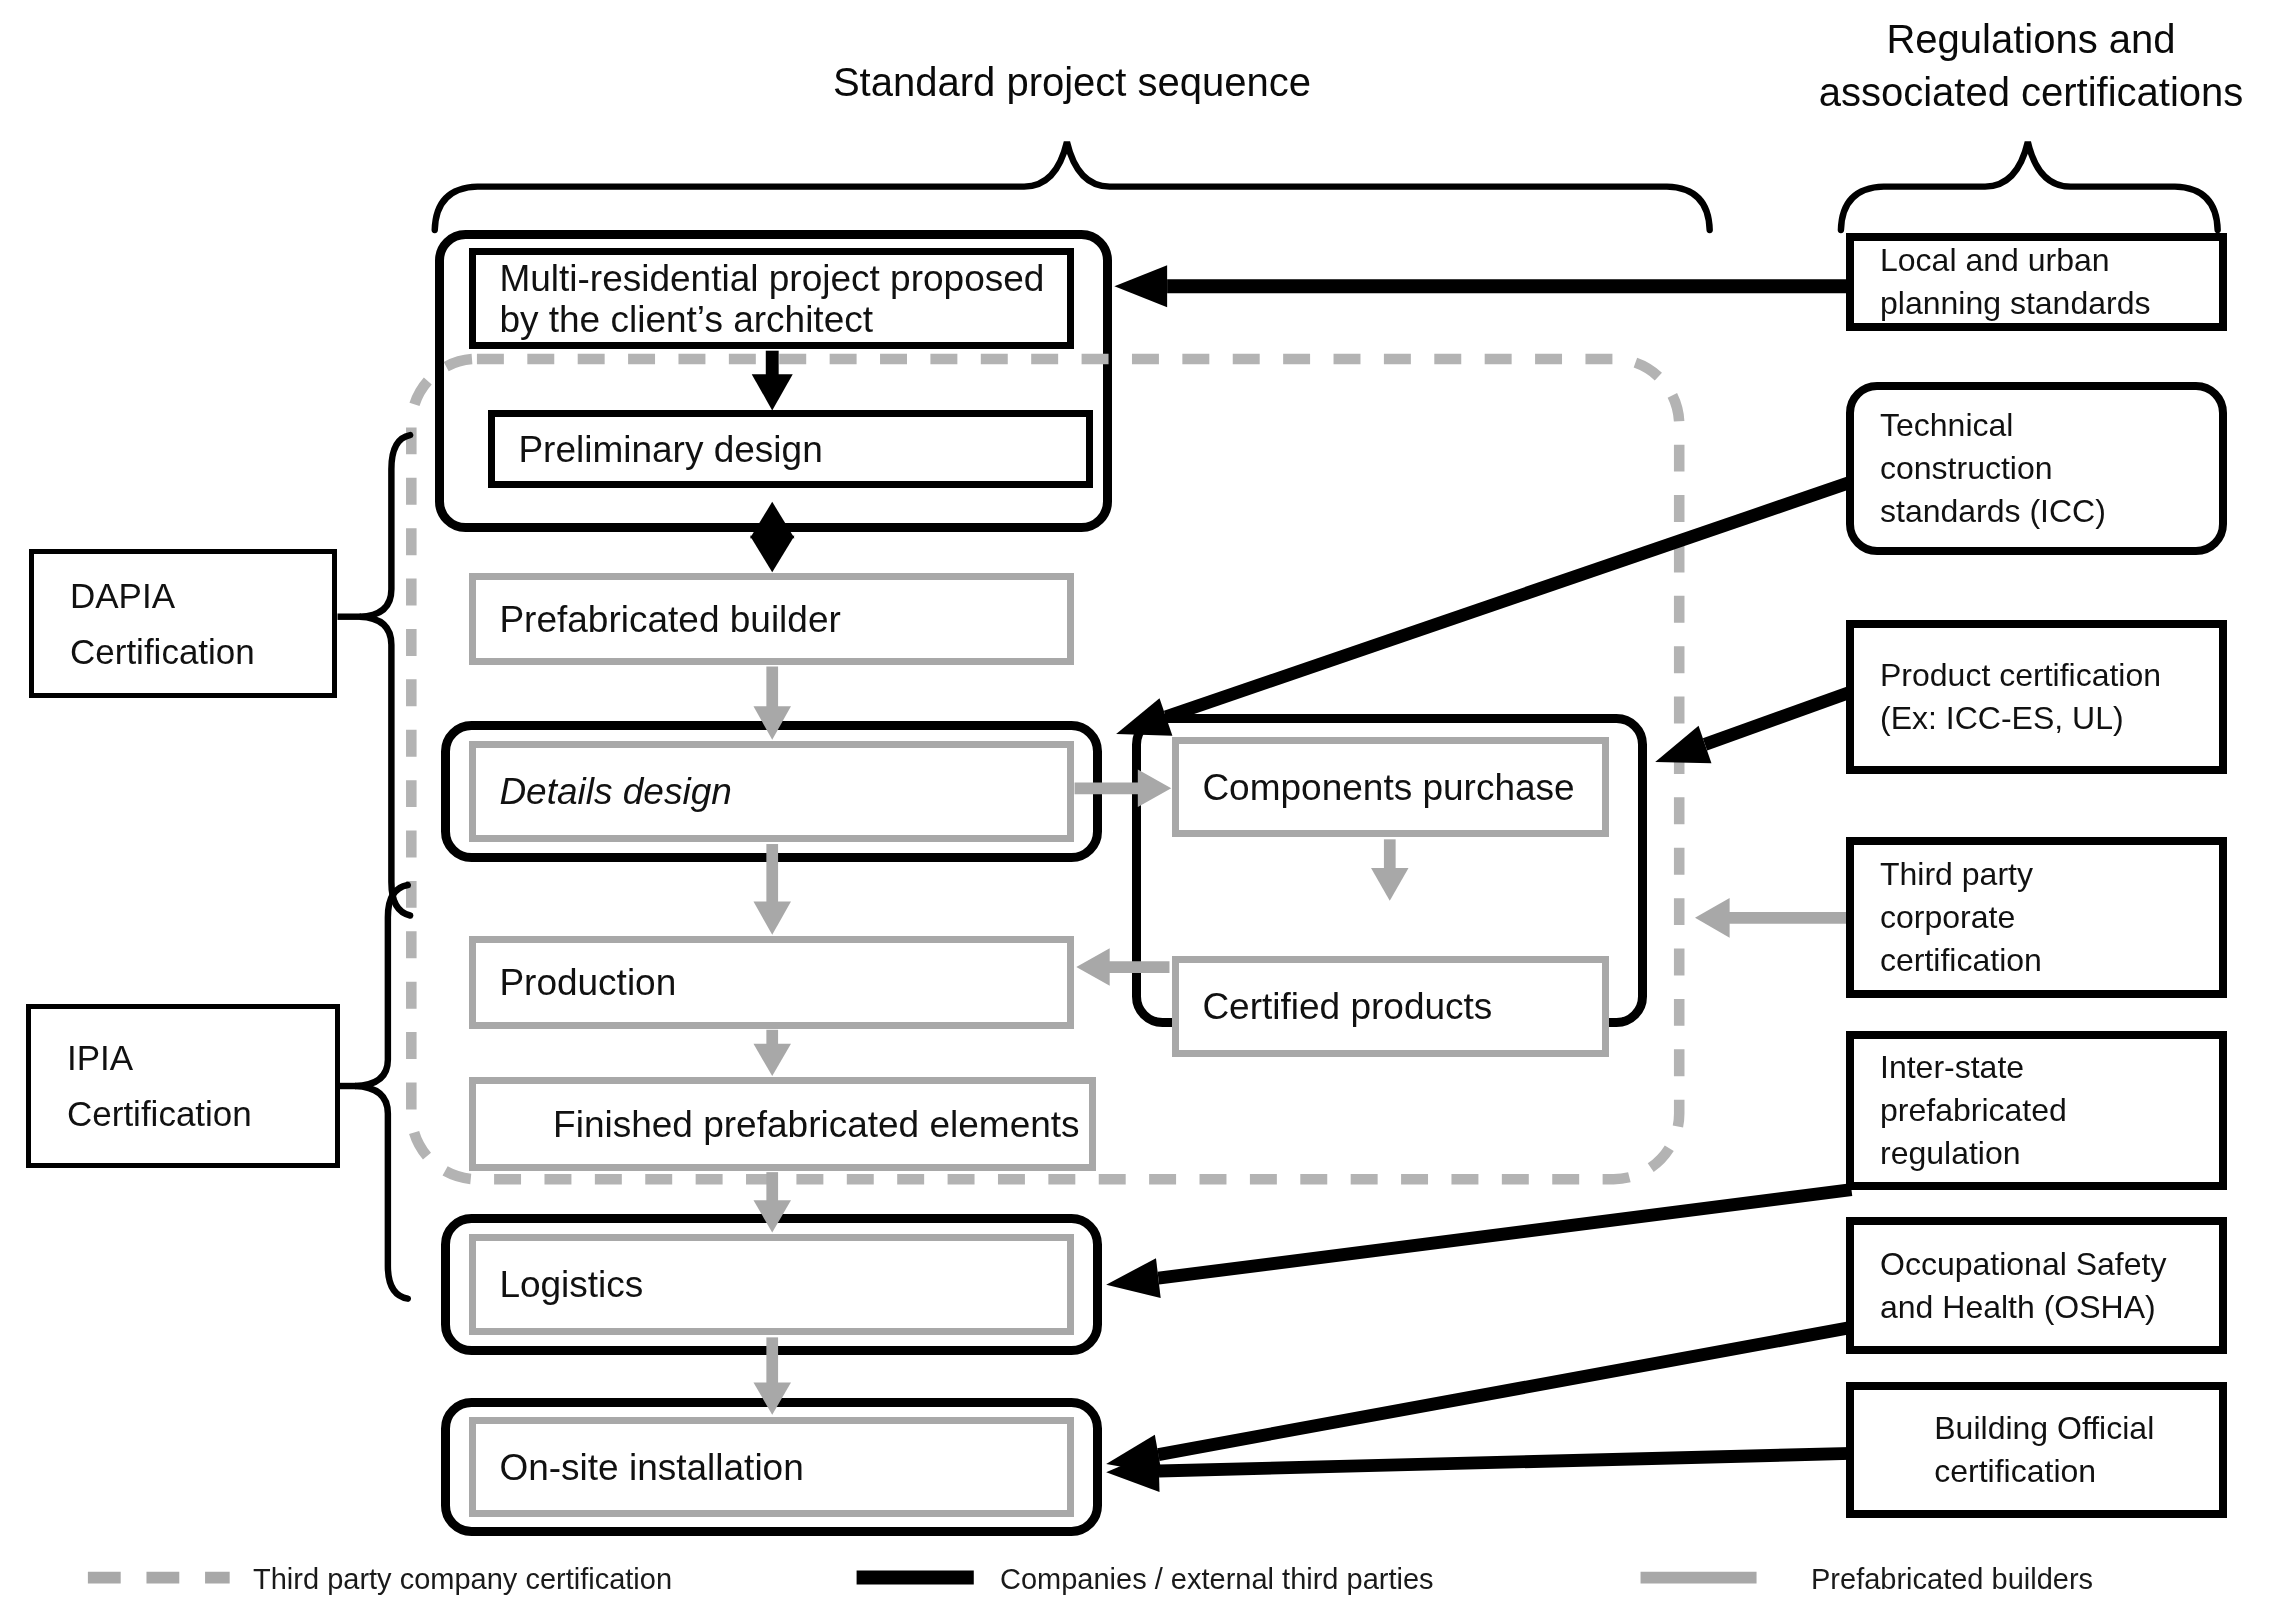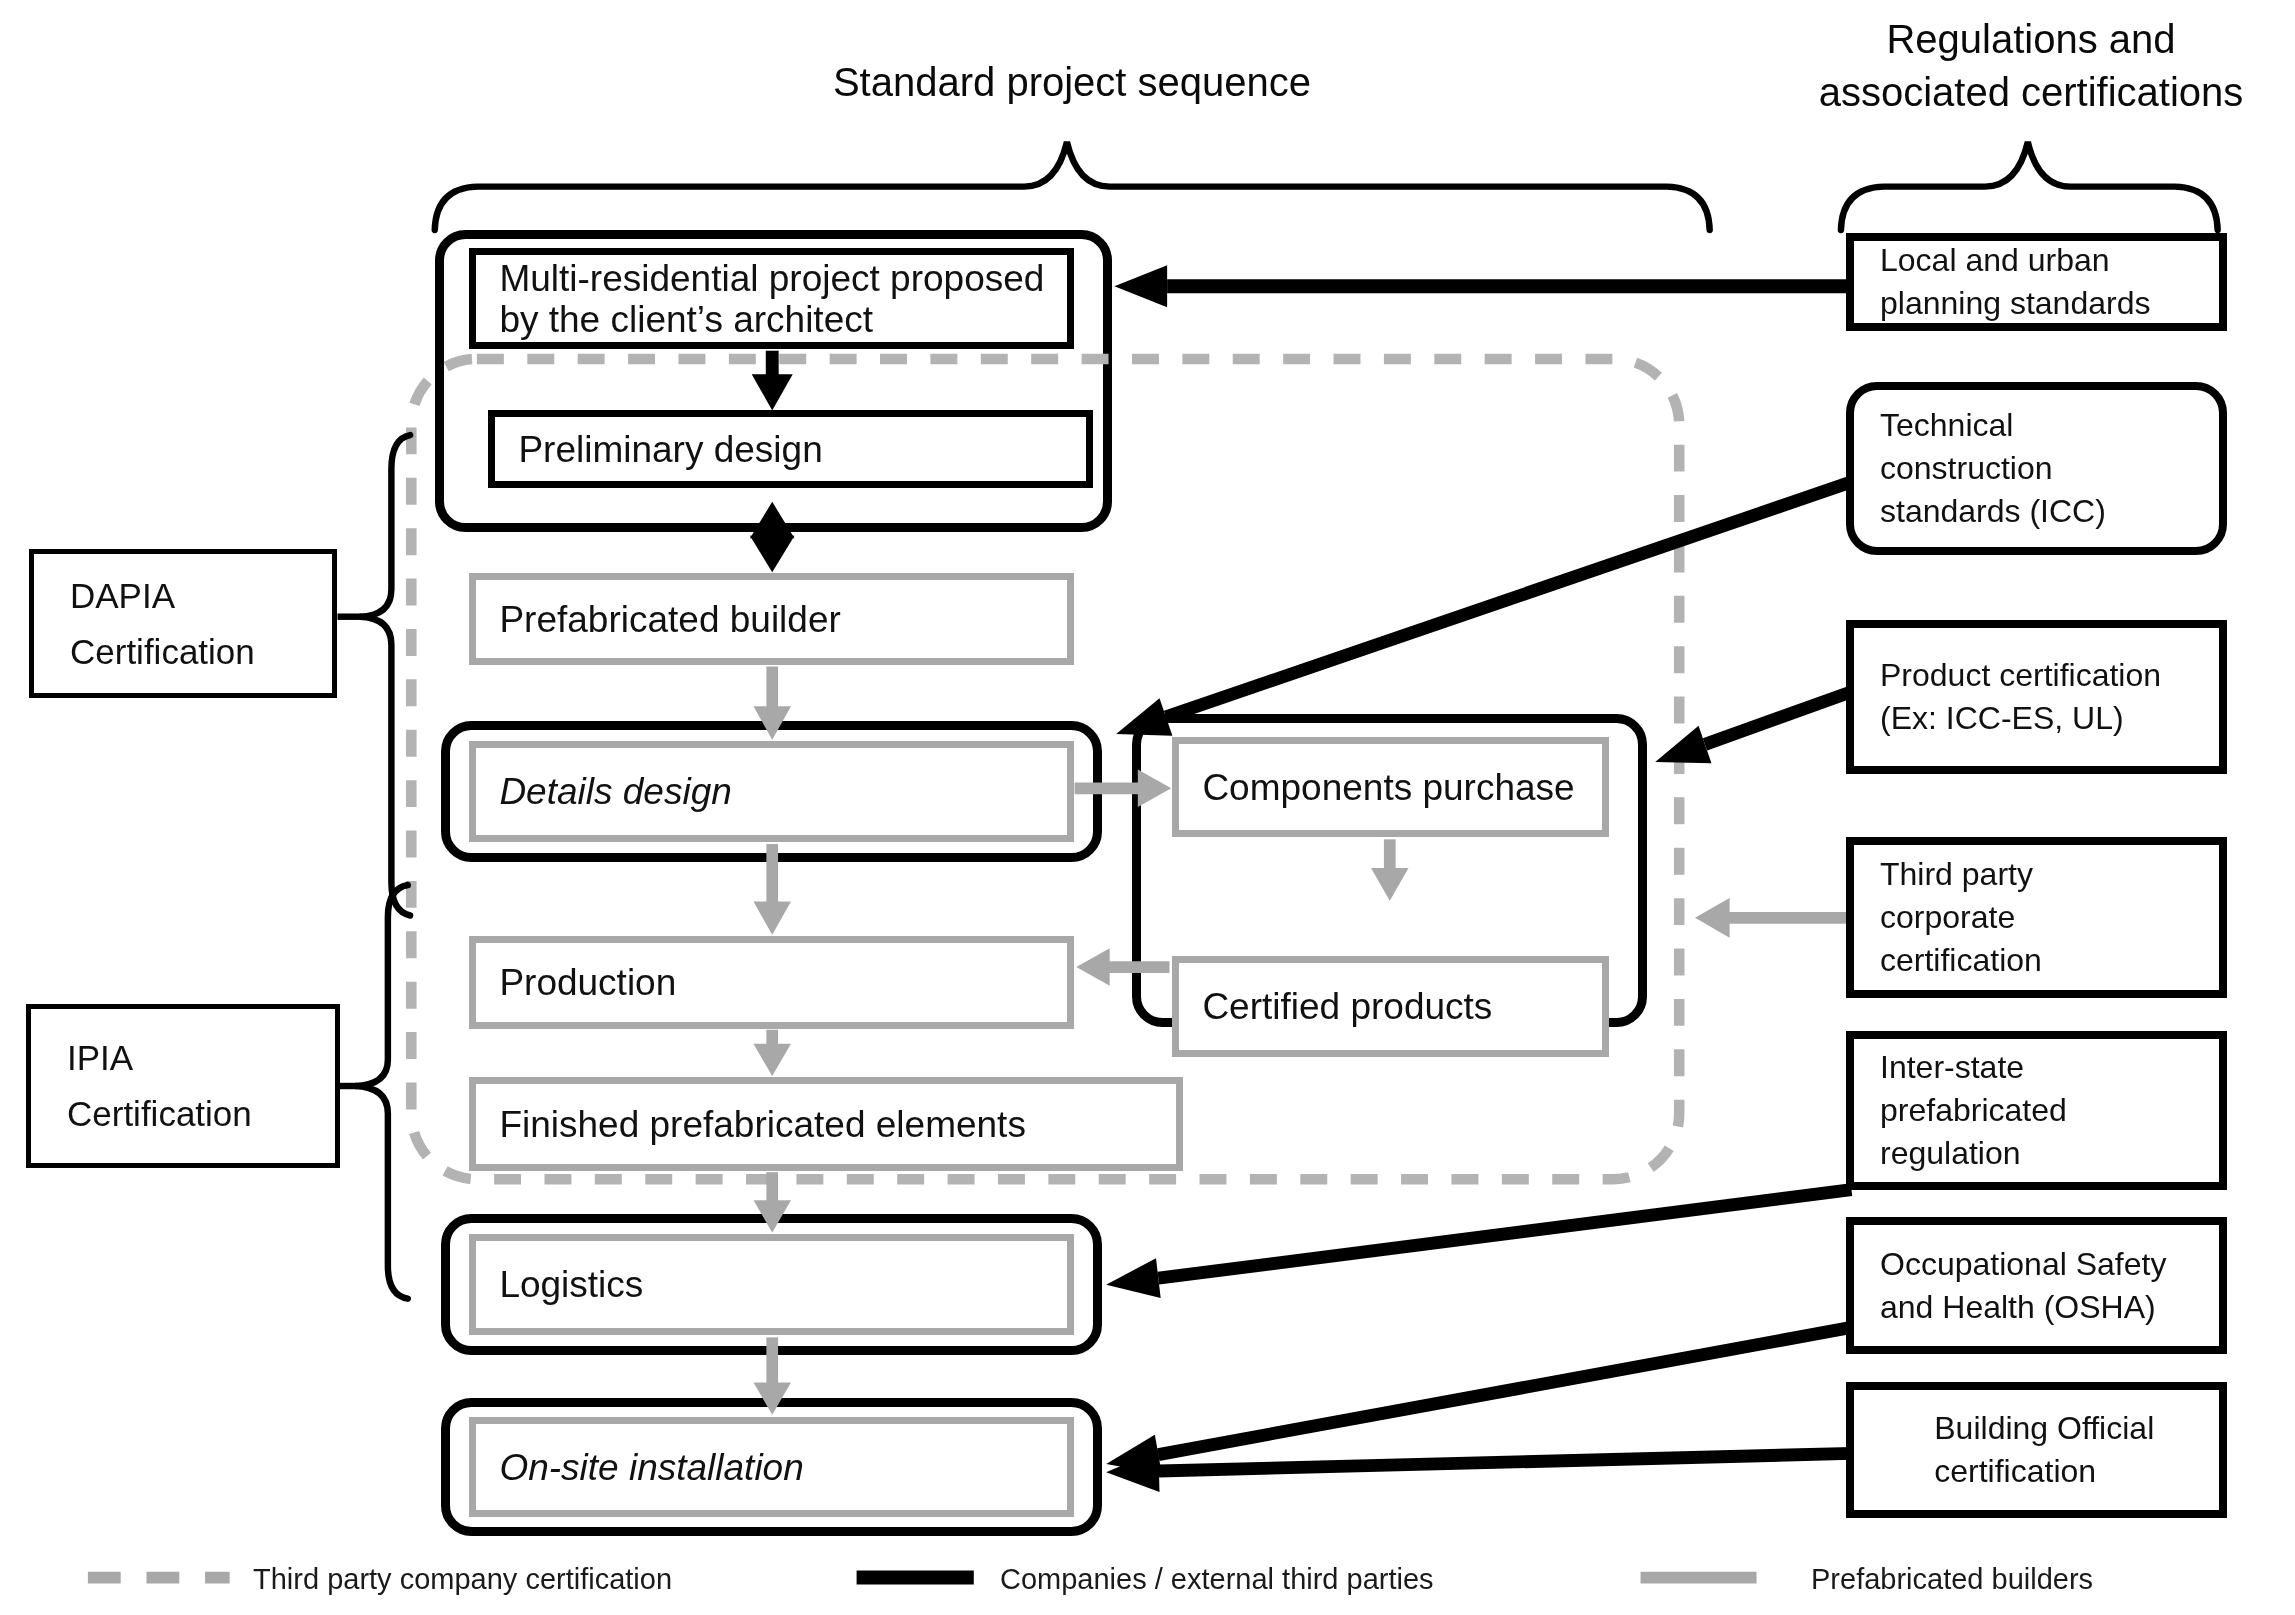--- a/index.html
+++ b/index.html
@@ -144,27 +144,27 @@
   </div>
   <div class="box gray-border" style="left:1172px;top:737px;width:437px;height:100px;">
     <div class="label">Components purchase</div>
   </div>
   <div class="box gray-border" style="left:1172px;top:956px;width:437px;height:101px;">
     <div class="label">Certified products</div>
   </div>
   <div class="box gray-border" style="left:469px;top:936px;width:605px;height:93px;">
     <div class="label">Production</div>
   </div>
-  <div class="box gray-border" style="left:469px;top:1077px;width:714px;height:94px;">
+  <div class="box gray-border" style="left:469px;top:1077px;width:627px;height:94px;justify-content:flex-end;">
     <div class="label">Finished prefabricated elements</div>
   </div>
   <div class="box gray-border" style="left:469px;top:1234px;width:605px;height:101px;">
     <div class="label">Logistics</div>
   </div>
-  <div class="box gray-border" style="left:469px;top:1417px;width:605px;height:100px;font-style:italic;">
+  <div class="box gray-border" style="left:469px;top:1417px;width:605px;height:100px;">
     <div class="label">On-site installation</div>
   </div>
 
   <div class="box reg-border" style="left:1846px;top:233px;width:381px;height:98px;">
     <div class="label reg-label">Local and urban
 planning standards</div>
   </div>
   <div class="box reg-border" style="left:1846px;top:382px;width:381px;height:173px;border-radius:31px;">
     <div class="label reg-label">Technical
 construction

